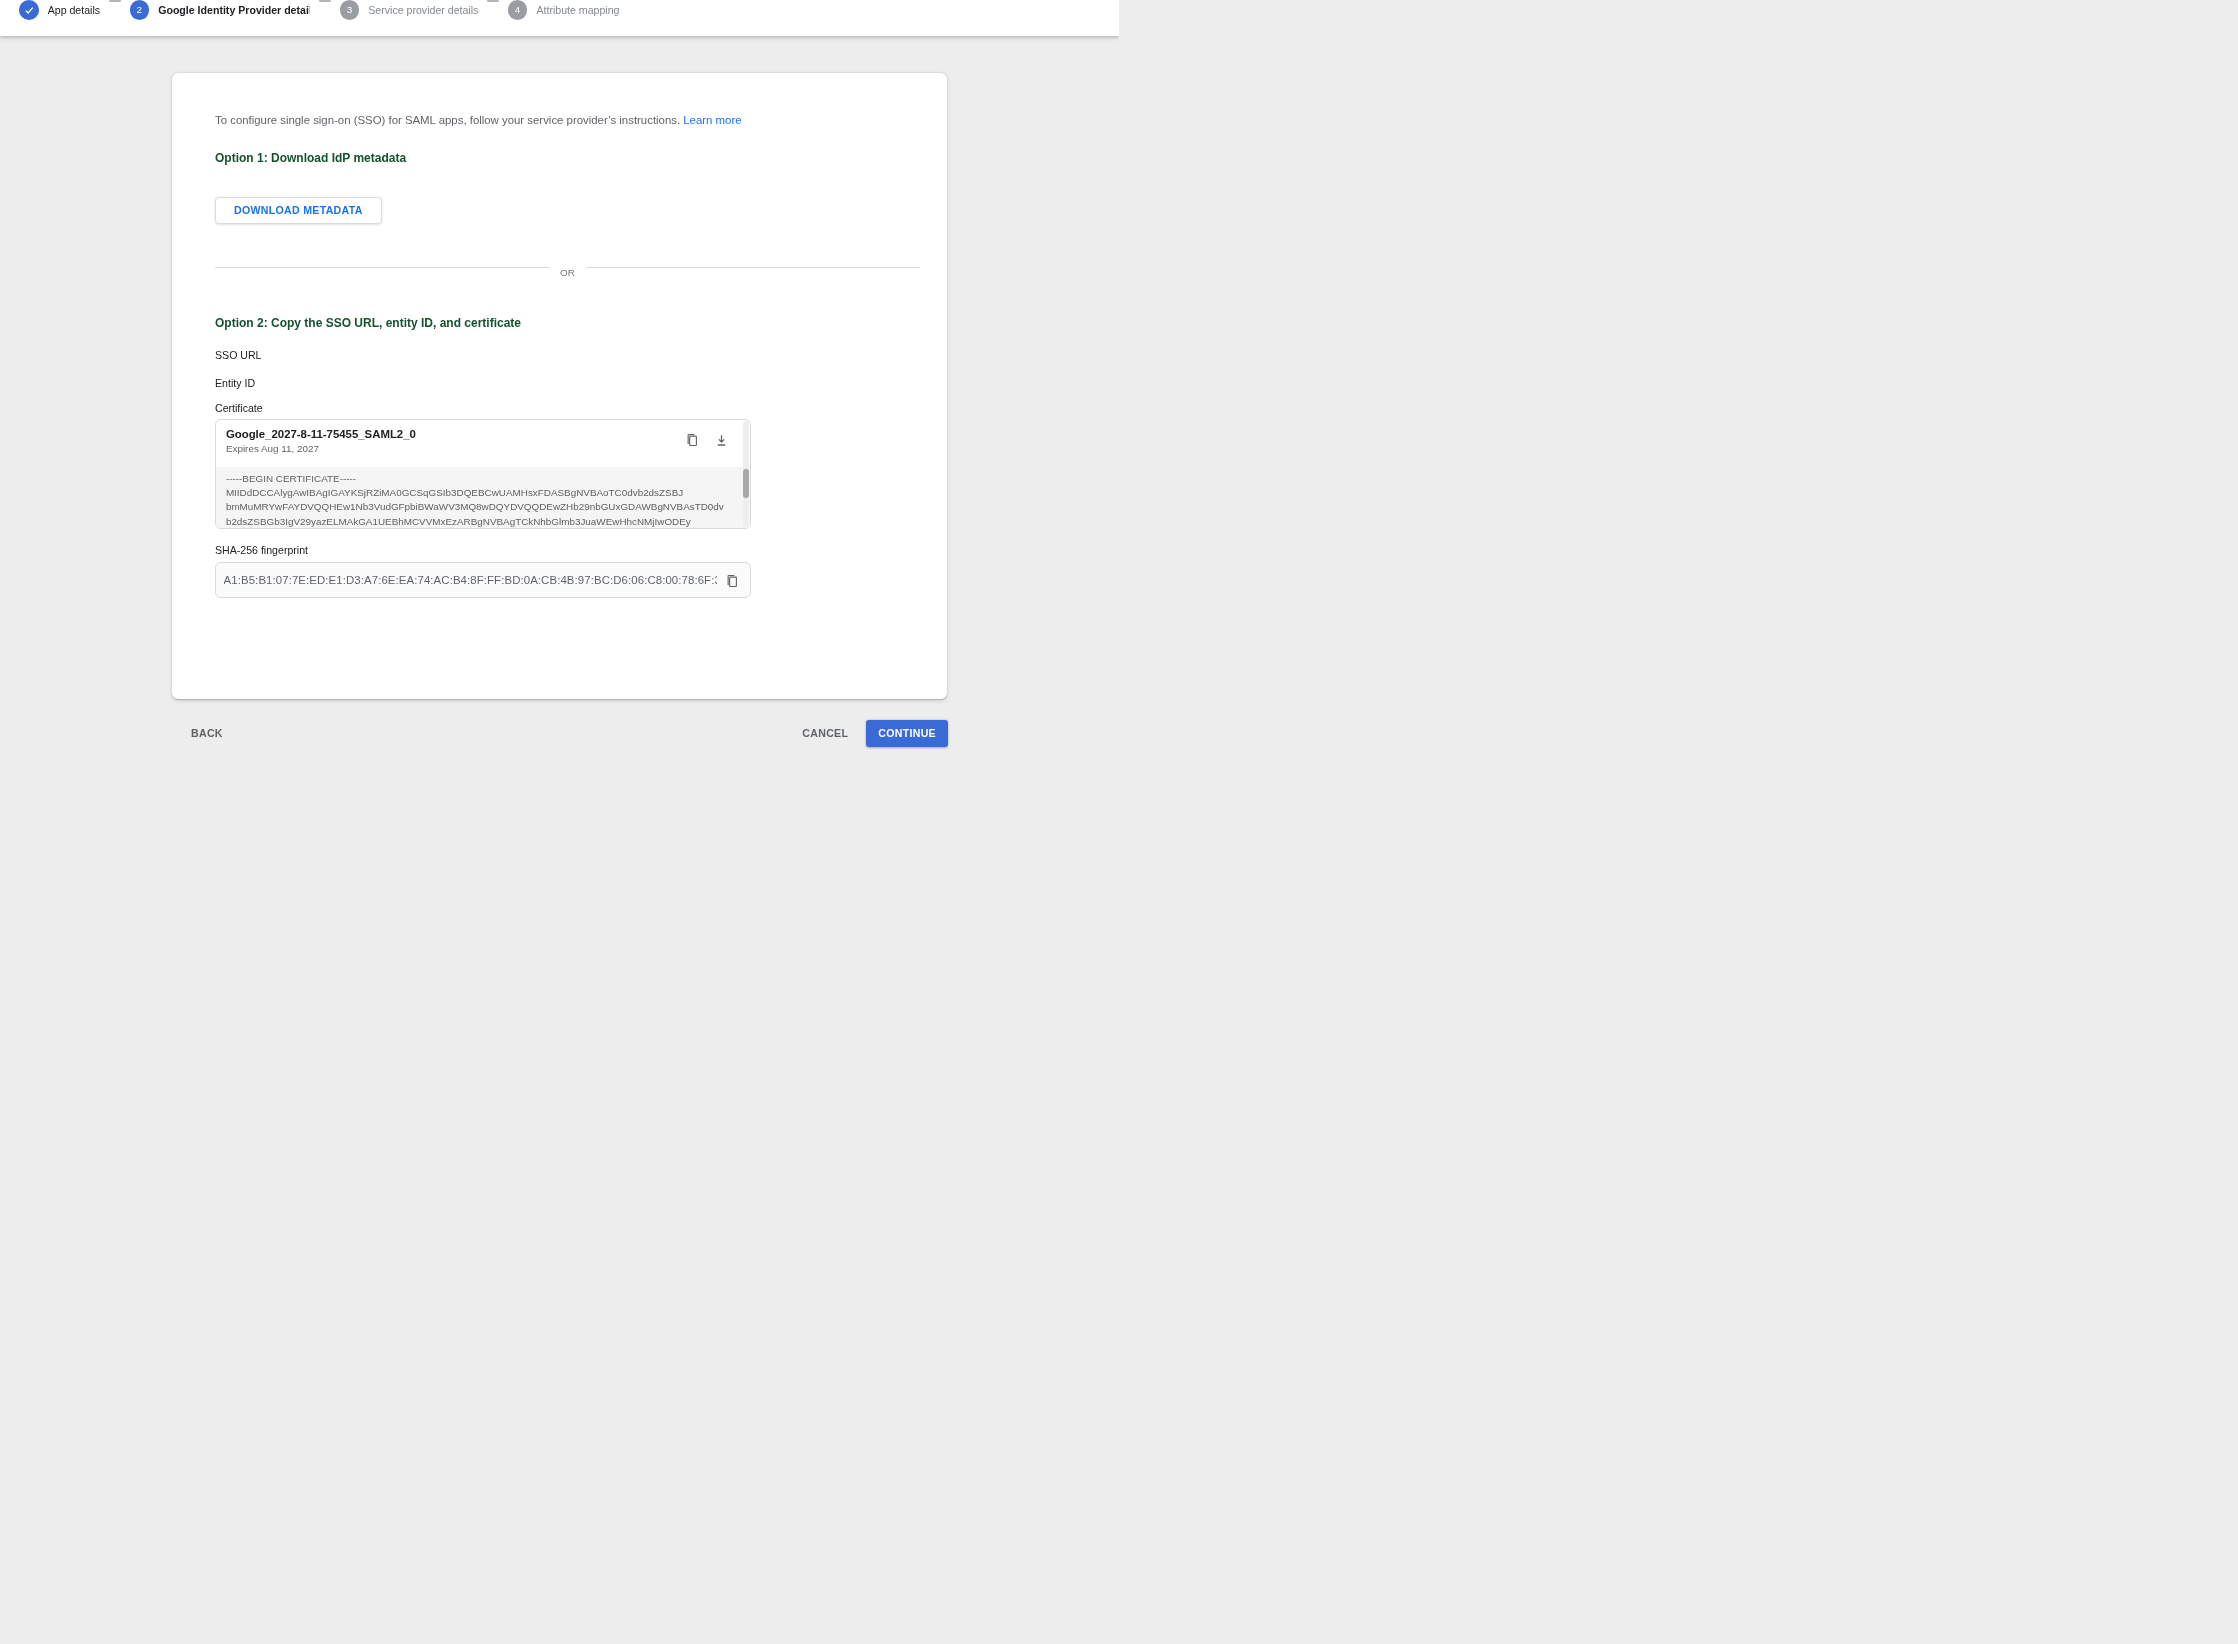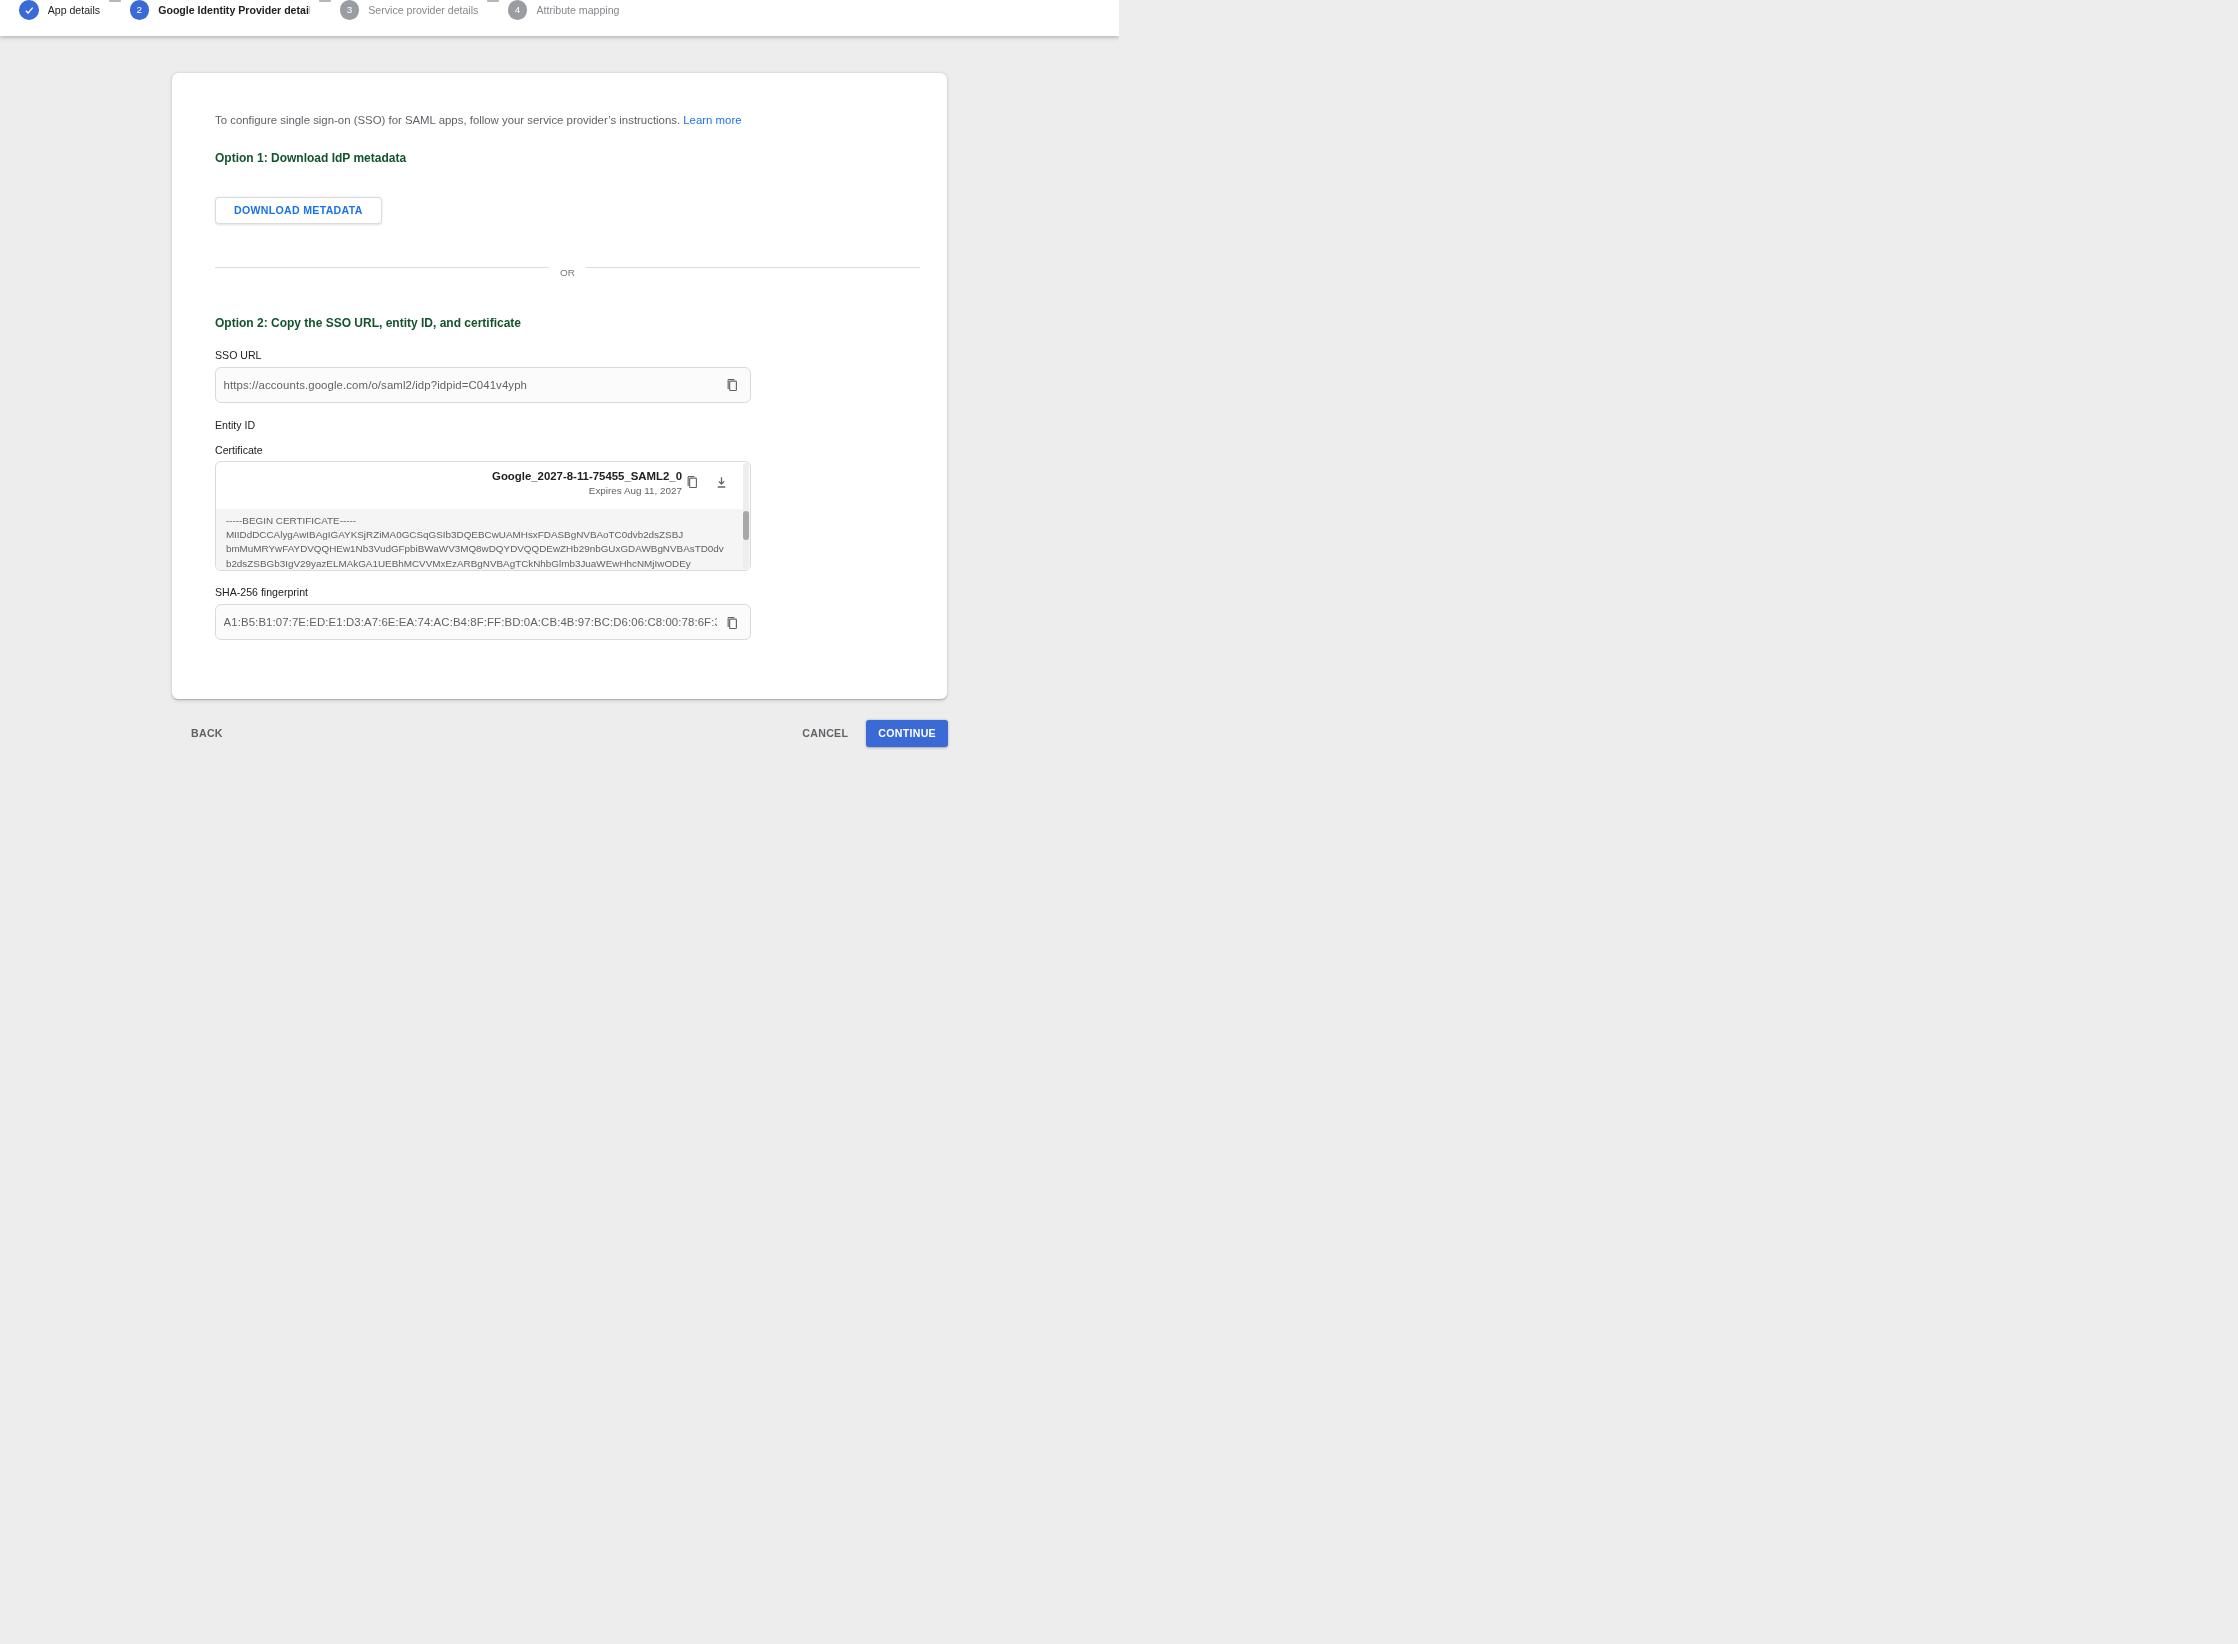--- a/index.html
+++ b/index.html
@@ -84,21 +84,21 @@
     cursor: pointer; background: none; border: none; padding: 0;
   }
   .copy-field .icon-btn { right: 9px; top: 9px; }
 
   
   .cert-card {
     margin-top: 5.3px; width: 536px; height: 110px;
     border: 0.8px solid #d9dadc; border-radius: 6px; background: #fff;
     position: relative; overflow: hidden;
   }
-  .cert-head { height: 47px; padding: 8.3px 68px 0 9.9px; position: relative; text-align: right; }
+  .cert-head { height: 47px; padding: 8.3px 68px 0 9.9px; position: relative; }
   .cert-name { font-size: 11.4px; font-weight: 700; color: #202124; line-height: 13.6px; }
   .cert-expiry { font-size: 9.9px; color: #5f6368; line-height: 12px; margin-top: 1.5px; }
   .cert-copy { right: 49px; top: 11.4px; }
   .cert-download { right: 19.7px; top: 11.4px; }
   .cert-body {
     height: 63px; background: #f5f5f5; padding: 4.5px 16.7px 0 9.9px; position: relative;
   }
   .cert-line {
     font-size: 9.9px; color: #616161; line-height: 14.4px; white-space: nowrap; overflow: hidden;
   }
@@ -176,29 +176,20 @@
       <div class="or-divider">
         <div class="line"></div>
         <div class="or-text">OR</div>
         <div class="line"></div>
       </div>
 
       <div class="section-heading opt2-heading">Option 2: Copy the SSO URL, entity ID, and certificate</div>
 
       
       <div class="field-label first">SSO URL</div>
-      <div class="copy-field">
-        <div class="value">https://accounts.google.com/o/saml2/idp?idpid=C041v4yph</div>
-        <button class="icon-btn" title="">
-          <svg width="15" height="15" viewBox="0 0 20 20">
-            <rect x="6.2" y="4.2" width="9" height="12.5" rx="1" fill="none" stroke="#5f6368" stroke-width="1.5"></rect>
-            <path d="M4.2 14.5 L4.2 2.8 Q4.2 2 5 2 L12.5 2" fill="none" stroke="#5f6368" stroke-width="1.5"></path>
-          </svg>
-        </button>
-      </div>
 
       
       <div class="field-label">Entity ID</div>
 
       
       <div class="field-label tight">Certificate</div>
       <div class="cert-card">
         <div class="cert-head">
           <div class="cert-name">Google_2027-8-11-75455_SAML2_0</div>
           <div class="cert-expiry">Expires Aug 11, 2027</div>

